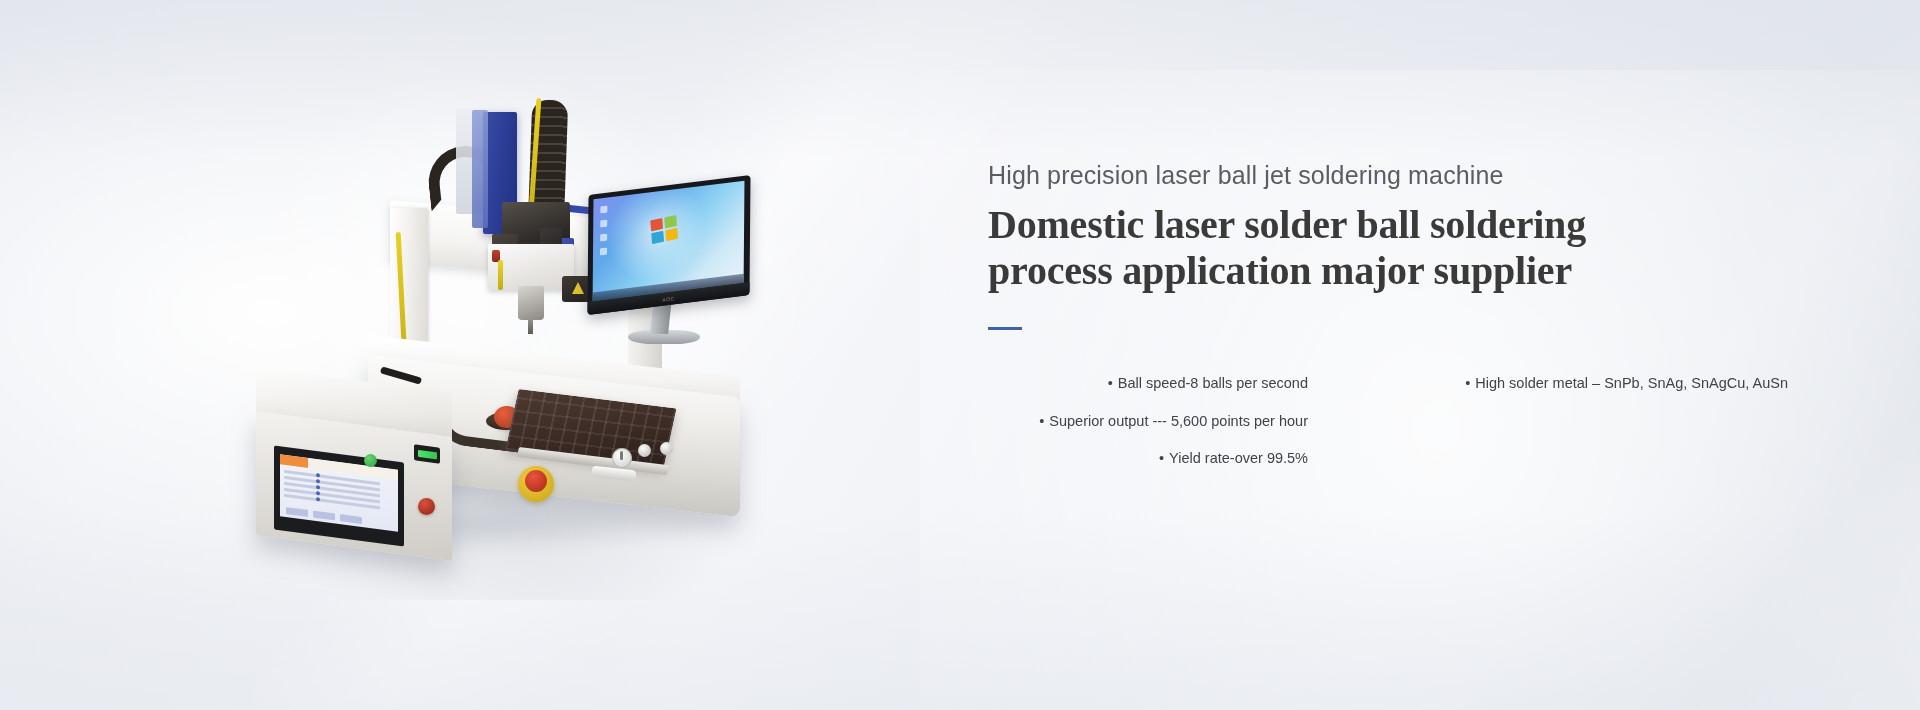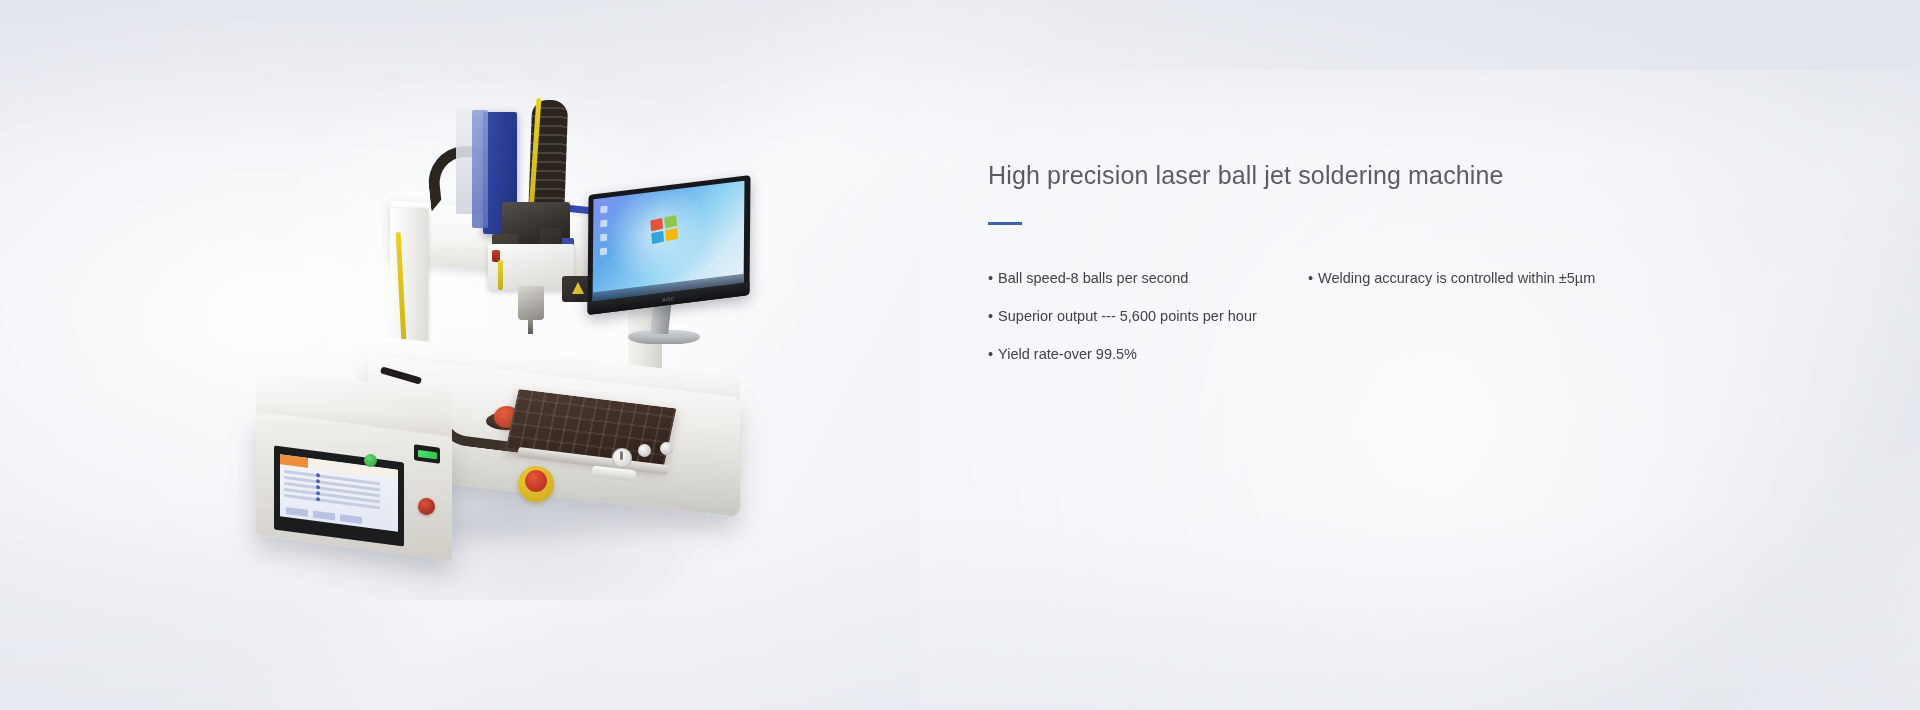--- a/index.html
+++ b/index.html
@@ -531,20 +531,21 @@
     height: 3px;
     background: #3c63ac;
     margin: 32px 0 44px 0;
   }
 
   .specs {
     display: grid;
     grid-template-columns: 320px 1fr;
     column-gap: 0px;
     row-gap: 0px;
+    text-align: right;
   }
 
   .spec-col { display: flex; flex-direction: column; }
 
   .spec-item {
     font-size: 14.5px;
     color: #3f434a;
     line-height: 1.3;
     padding-bottom: 19px;
     white-space: nowrap;
@@ -659,36 +660,40 @@
         <i></i>
       </div>
     <div class="mach ctrl-red-btn"></div>
     <div class="mach cable-black"></div>
   </div>
 
   <div class="content">
 
     <div class="eyebrow">High precision laser ball jet soldering machine</div>
 
+    <h1 class="headline">
+      <span>Domestic laser solder ball soldering</span><br>
+      <span>process application major supplier</span>
+    </h1>
 
     <div class="divider" style="background: rgb(60, 99, 172);"></div>
 
     <div class="specs">
       <div class="spec-col">
         <div class="spec-item">
           <span class="bullet">•</span><span>Ball speed-8 balls per second</span>
         </div>
         <div class="spec-item">
           <span class="bullet">•</span><span>Superior output --- 5,600 points per hour</span>
         </div>
         <div class="spec-item">
           <span class="bullet">•</span><span>Yield rate-over 99.5%</span>
         </div>
       </div>
       <div class="spec-col">
         <div class="spec-item">
-          <span class="bullet">•</span><span>Welding accuracy is controlled within ±5µm</span>
+          <span class="bullet">•</span><span>High solder metal – SnPb, SnAg, SnAgCu, AuSn</span>
         </div>
       </div>
     </div>
 
   </div>
 </div>
 
 </body></html>

